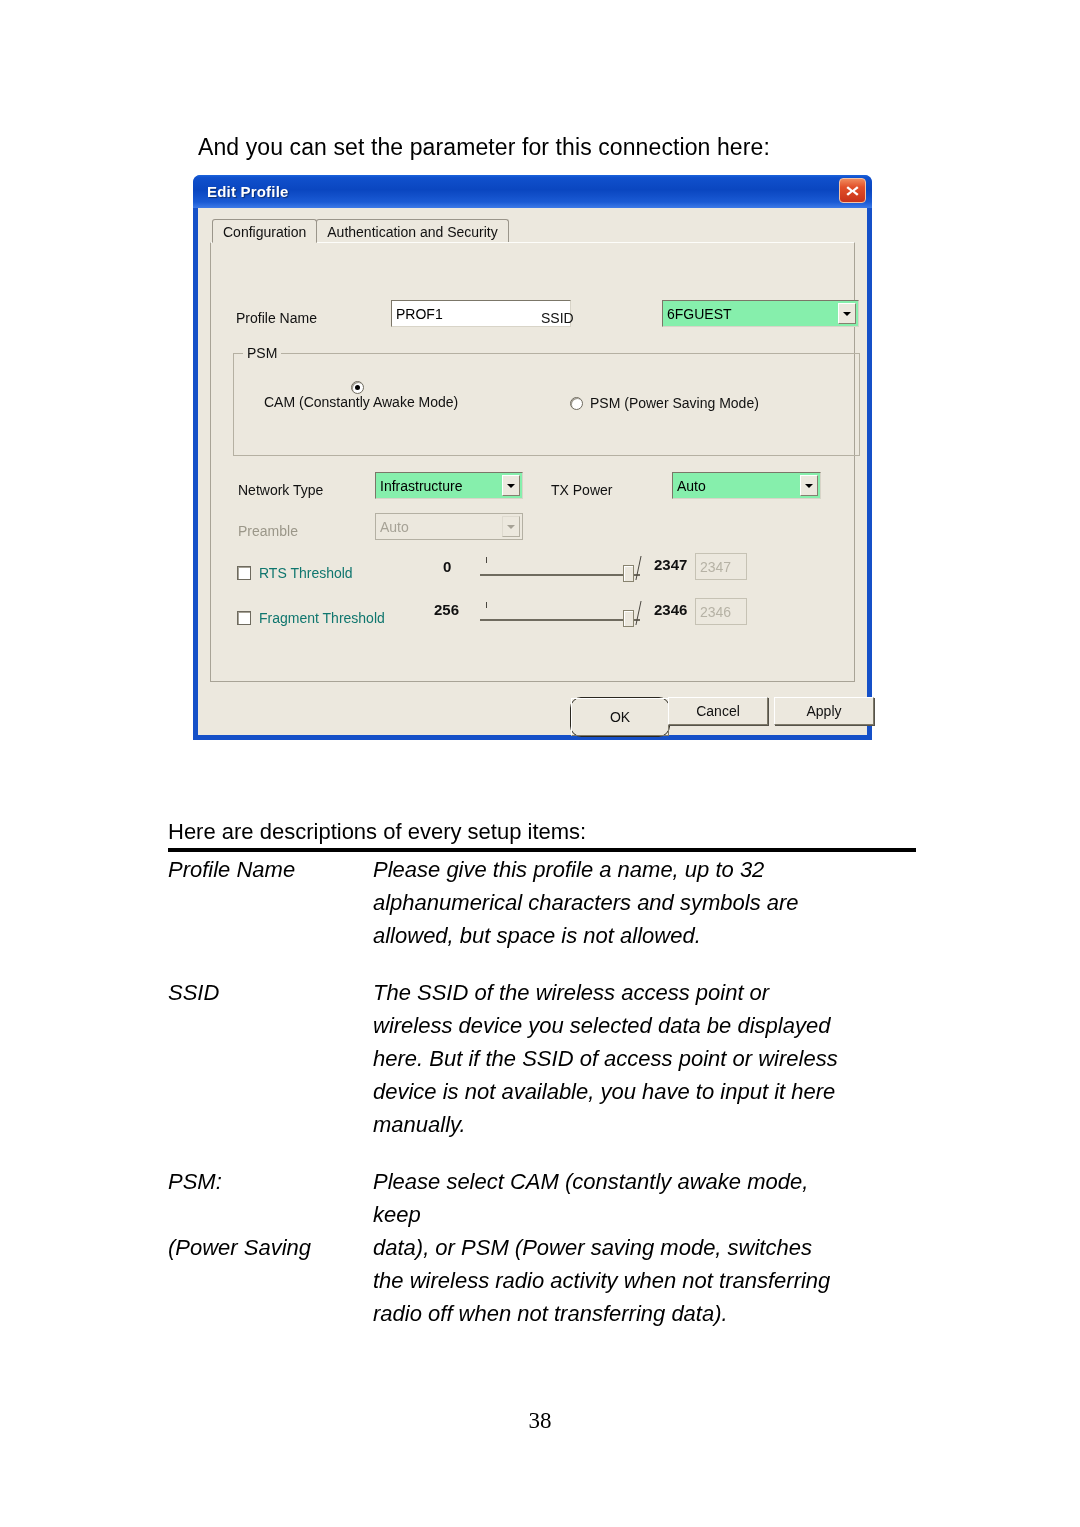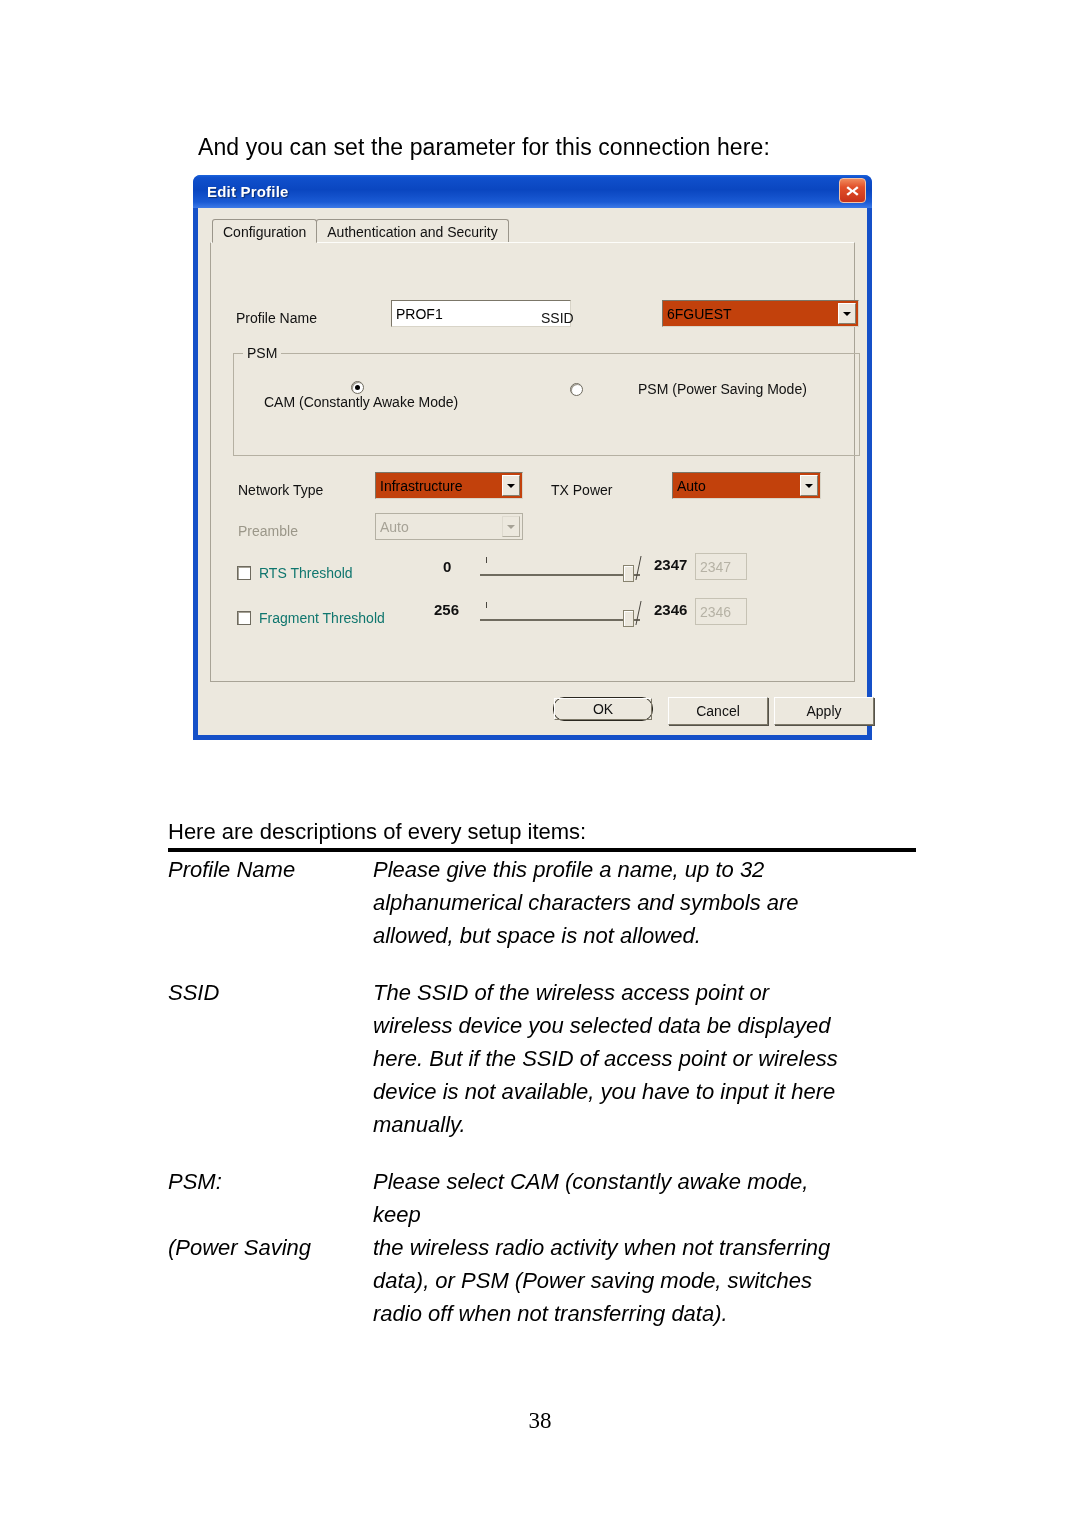--- a/index.html
+++ b/index.html
@@ -203,21 +203,21 @@
     color: #000;
     display: flex;
     align-items: center;
     padding-left: 4px;
     cursor: text;
     margin-left: 41px;
   }
 
   .combo {
     position: absolute;
-    background: #c2410c;
+    background: #86efac;
     border: 1px solid #7b7668;
     border-right-color: #d8d4c8;
     border-bottom-color: #d8d4c8;
     box-sizing: border-box;
     display: flex;
     align-items: center;
     cursor: pointer;
   }
   .combo .combo-text {
     flex: 1 1 auto;
@@ -450,21 +450,21 @@
       </div>
 
       <div class="groupbox" style="left:22px; top:110px; width:627px; height:103px;">
         <span class="groupbox-label">PSM</span>
 
         <div class="radio-item" style="left:30px; top:27px;flex-direction:column;">
           <span class="radio-mark checked"></span>
           <span class="radio-label">CAM (Constantly Awake Mode)</span>
         </div>
 
-        <div class="radio-item" style="left:336px; top:27px;gap:48px;">
+        <div class="radio-item" style="left:336px; top:41px;">
           <span class="radio-mark"></span>
           <span class="radio-label">PSM (Power Saving Mode)</span>
         </div>
       </div>
 
       <div class="lbl" style="left:27px; top:239px;">Network Type</div>
       <div class="combo" style="left:164px; top:229px; width:148px; height:27px;">
         <span class="combo-text">Infrastructure</span>
         <span class="combo-arrow">
           <span class="arrow-tri"></span>
@@ -510,21 +510,21 @@
         <span class="track"></span>
         <span class="tick-left"></span>
         <span class="thumb" style="left:143px;"></span>
         <span class="tick-right" style="left:158px;"></span>
       </div>
       <div class="slider-max" style="left:443px; top:358px;">2346</div>
       <div class="readout" style="left:484px; top:355px; width:52px; height:27px;">2346</div>
 
     </div>
 
-    <div class="btn default" style="left:355px; top:489px; width:100px; height:24px;border-radius:11px;">
+    <div class="btn default" style="left:372px; top:489px; width:100px; height:40px;border-radius:11px;">
       <span class="btn-inner">
           <span>OK</span>
         </span>
     </div>
     <div class="btn" style="left:470px; top:489px; width:100px; height:28px;">
       <span>Cancel</span>
     </div>
     <div class="btn" style="left:576px; top:489px; width:100px; height:28px;">
       <span>Apply</span>
     </div>
@@ -563,21 +563,21 @@
 
   <div class="desc-row">
     <div class="desc-term">
       <div>PSM:</div>
       <div style="height:33px;">&nbsp;</div>
       <div>(Power Saving</div>
     </div>
     <div class="desc-def">
       <div>Please select CAM (constantly awake mode,</div>
       <div>keep</div>
+      <div>data), or PSM (Power saving mode, switches</div>
       <div>the wireless radio activity when not transferring</div>
-      <div>data), or PSM (Power saving mode, switches</div>
       <div>radio off when not transferring data).</div>
     </div>
   </div>
 
 </div>
 
 <div class="page-number">38</div>
 
 </body></html>

